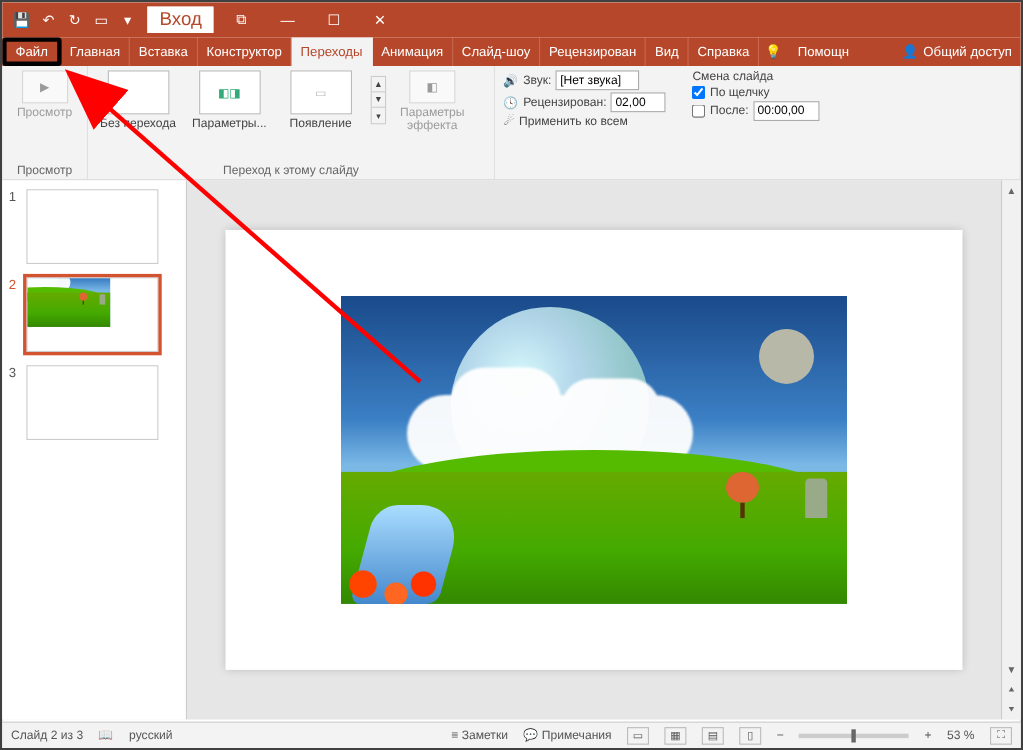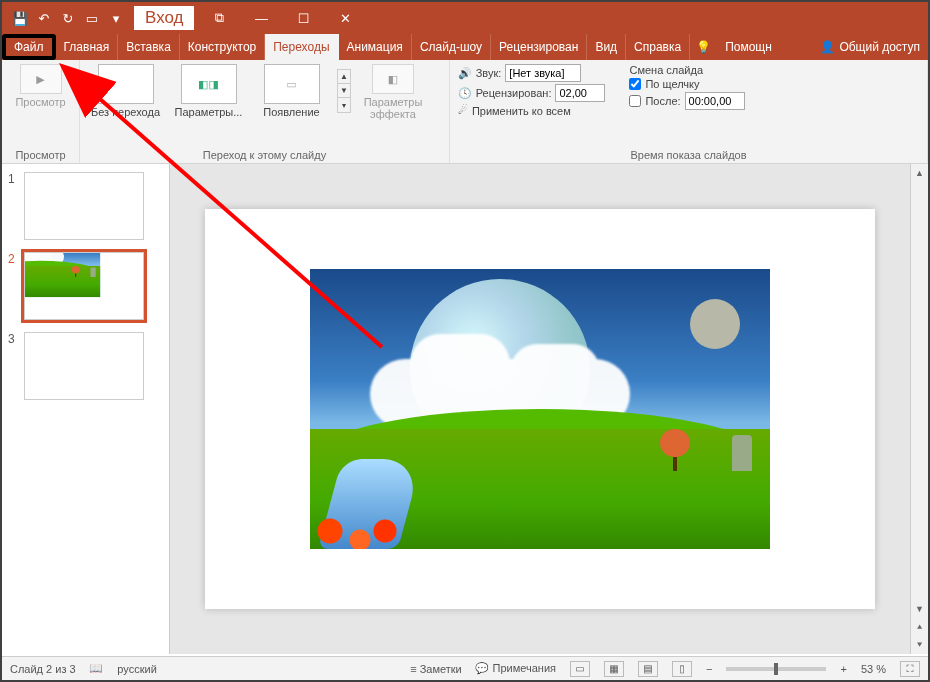--- a/index.html
+++ b/index.html
@@ -189,21 +189,20 @@
           <input type="checkbox" class="chk" checked="" style="">
           <span>По щелчку</span>
         </div>
         <div class="timing-row">
           <input type="checkbox" class="chk" style="">
           <span>После:</span>
           <input class="tinput" style="width: 60px;" value="00:00,00">
         </div>
       </div>
     </div>
-    <div class="rgroup-label">Время показа слайдов</div>
   </div>
 </div>
 
 <div class="workarea">
   <div class="slidepanel">
     <div class="slide-item">
       <div class="slide-num">1</div>
       <div class="slide-thumb"></div>
     </div>
     <div class="slide-item">

